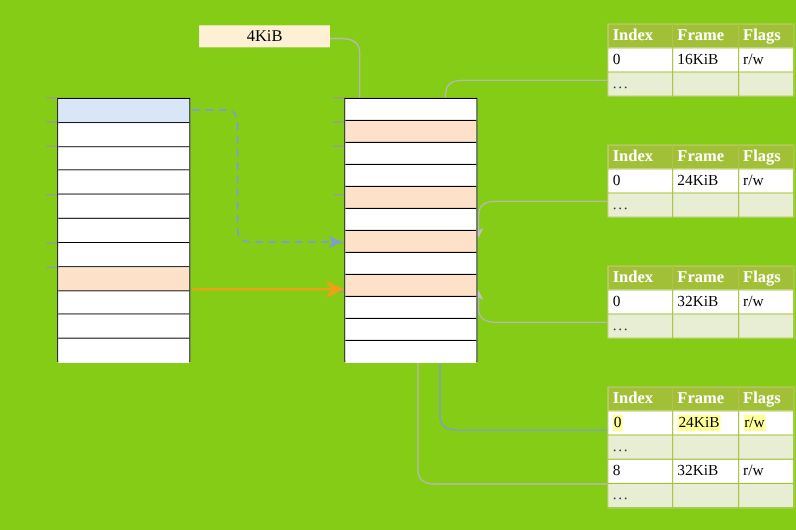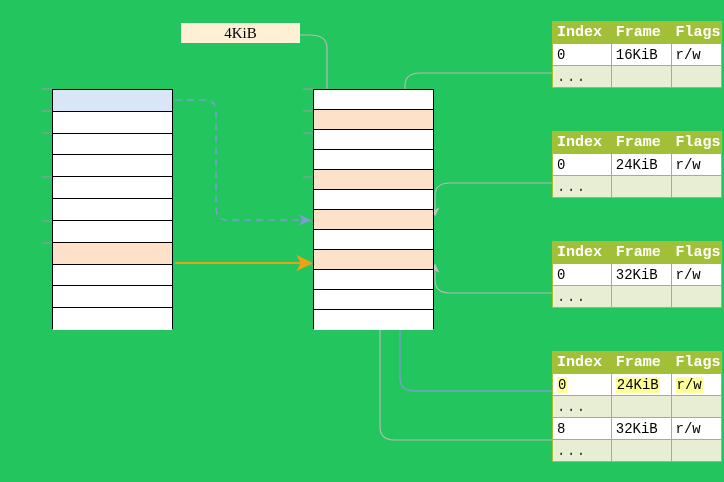--- a/index.html
+++ b/index.html
@@ -4,21 +4,21 @@
 <style>
   html, body {
     margin: 0;
     padding: 0;
     background: #000000;
   }
   #stage {
     position: relative;
     width: 724px;
     height: 482px;
-    background: #22c55e;
+    background: #84cc16;
     font-family: "Liberation Serif", "DejaVu Serif", serif;
     overflow: hidden;
   }
 
   
   #connectors {
     position: absolute;
     left: 0;
     top: 0;
     width: 724px;
@@ -54,21 +54,20 @@
   .memrow.peach  { background: #fde1c8; }
 
   
   .ptable {
     position: absolute;
     border-collapse: collapse;
     table-layout: fixed;
     background: #ffffff;
     font-size: 14px;
     color: #000000;
-    font-family: Liberation Mono, monospace;
   }
   .ptable th,
   .ptable td {
     border: 1.1px solid #a2c037;
     padding: 1px 4px;
     text-align: left;
     font-weight: normal;
     height: 22px;
     box-sizing: border-box;
     overflow: hidden;

